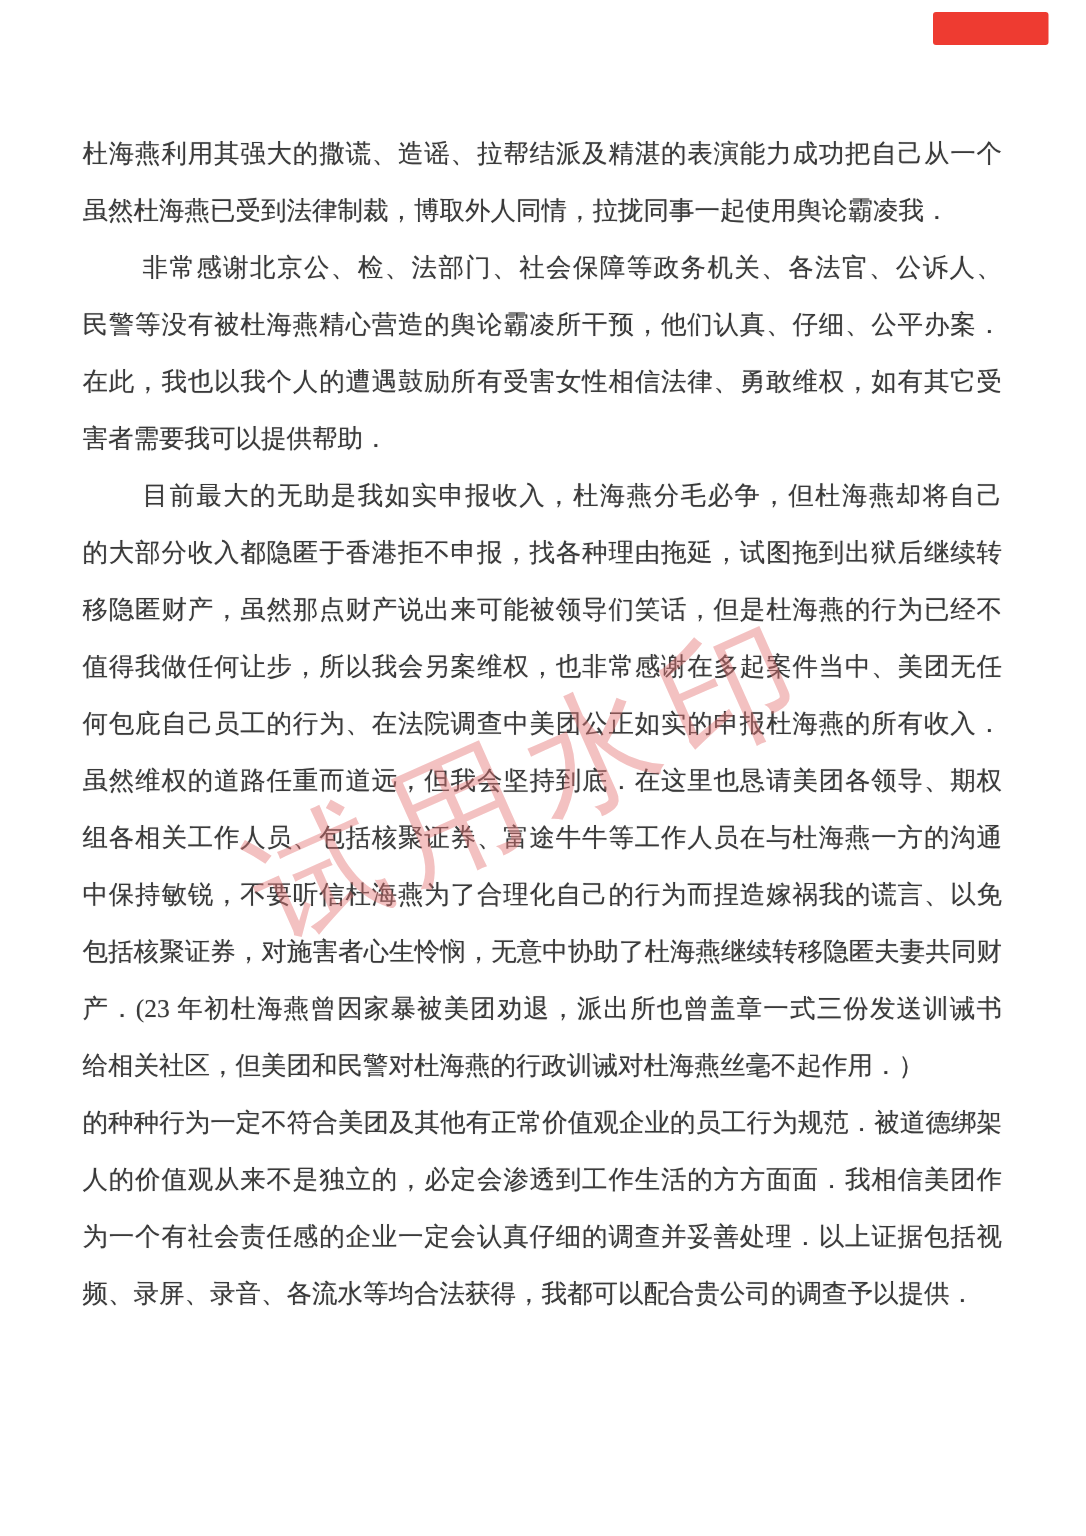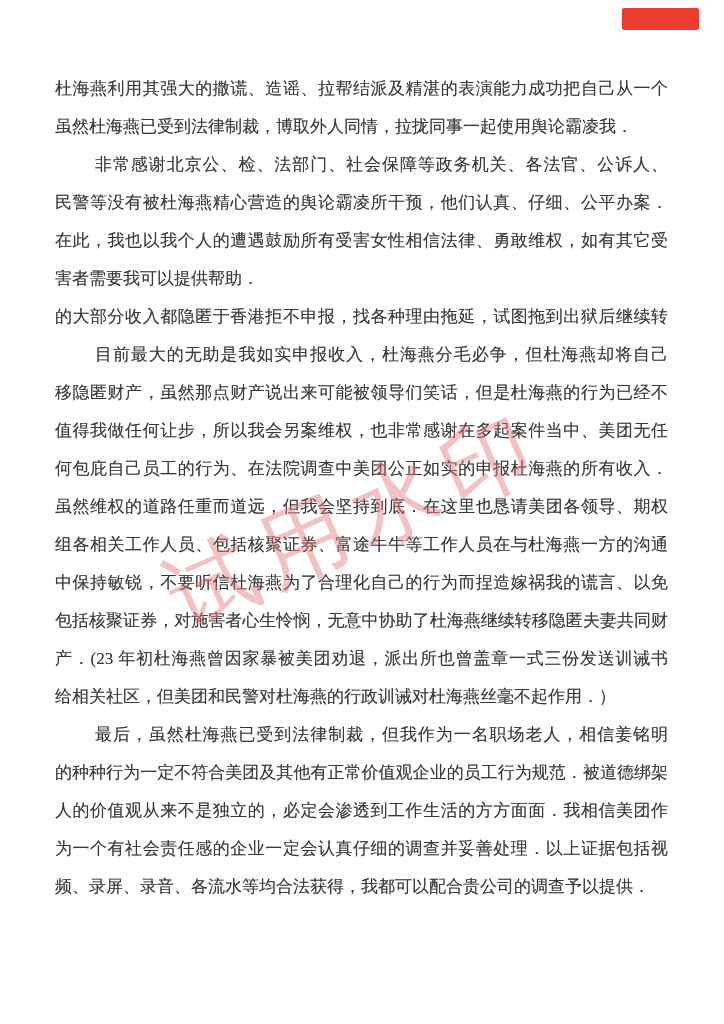--- a/index.html
+++ b/index.html
@@ -28,21 +28,21 @@
     top:8px;
     width:77px;
     height:22px;
     background:var(--stamp);
     border-radius:2px;
   }
   
   .doc{
     position:absolute;
     left:55px;
-    top:70px;
+    top:84px;
     width:613px;
     font-size:17px;
     line-height:38px;
     color:var(--ink);
     text-shadow:0 0 0.6px rgba(90,90,90,0.55);
   }
   .para{margin:0;}
   .line{
     text-align:justify;
     text-align-last:justify;
@@ -83,34 +83,33 @@
         <div class="line">杜海燕利用其强大的撒谎、造谣、拉帮结派及精湛的表演能力成功把自己从一个</div>
         <div class="line last">虽然杜海燕已受到法律制裁，博取外人同情，拉拢同事一起使用舆论霸凌我．</div>
       </div>
       <div class="para">
         <div class="line indent">非常感谢北京公、检、法部门、社会保障等政务机关、各法官、公诉人、</div>
         <div class="line">民警等没有被杜海燕精心营造的舆论霸凌所干预，他们认真、仔细、公平办案．</div>
         <div class="line">在此，我也以我个人的遭遇鼓励所有受害女性相信法律、勇敢维权，如有其它受</div>
         <div class="line last">害者需要我可以提供帮助．</div>
       </div>
       <div class="para">
+        <div class="line indent">目前最大的无助是我如实申报收入，杜海燕分毛必争，但杜海燕却将自己</div>
         <div class="line">的大部分收入都隐匿于香港拒不申报，找各种理由拖延，试图拖到出狱后继续转</div>
-        <div class="line indent">目前最大的无助是我如实申报收入，杜海燕分毛必争，但杜海燕却将自己</div>
         <div class="line">移隐匿财产，虽然那点财产说出来可能被领导们笑话，但是杜海燕的行为已经不</div>
         <div class="line">值得我做任何让步，所以我会另案维权，也非常感谢在多起案件当中、美团无任</div>
         <div class="line">何包庇自己员工的行为、在法院调查中美团公正如实的申报杜海燕的所有收入．</div>
         <div class="line">虽然维权的道路任重而道远，但我会坚持到底．在这里也恳请美团各领导、期权</div>
         <div class="line">组各相关工作人员、包括核聚证券、富途牛牛等工作人员在与杜海燕一方的沟通</div>
         <div class="line">中保持敏锐，不要听信杜海燕为了合理化自己的行为而捏造嫁祸我的谎言、以免</div>
         <div class="line">包括核聚证券，对施害者心生怜悯，无意中协助了杜海燕继续转移隐匿夫妻共同财</div>
         <div class="line">产．(23 年初杜海燕曾因家暴被美团劝退，派出所也曾盖章一式三份发送训诫书</div>
         <div class="line last">给相关社区，但美团和民警对杜海燕的行政训诫对杜海燕丝毫不起作用．）</div>
       </div>
       <div class="para">
-        <div class="line indent">最后，虽然杜海燕已受到法律制裁，但我作为一名职场老人，相信姜铭明</div>
         <div class="line">的种种行为一定不符合美团及其他有正常价值观企业的员工行为规范．被道德绑架</div>
         <div class="line">人的价值观从来不是独立的，必定会渗透到工作生活的方方面面．我相信美团作</div>
         <div class="line">为一个有社会责任感的企业一定会认真仔细的调查并妥善处理．以上证据包括视</div>
         <div class="line last">频、录屏、录音、各流水等均合法获得，我都可以配合贵公司的调查予以提供．</div>
       </div>
     </div>
 
   <div class="watermark">试用水印</div>
 
 </div>

